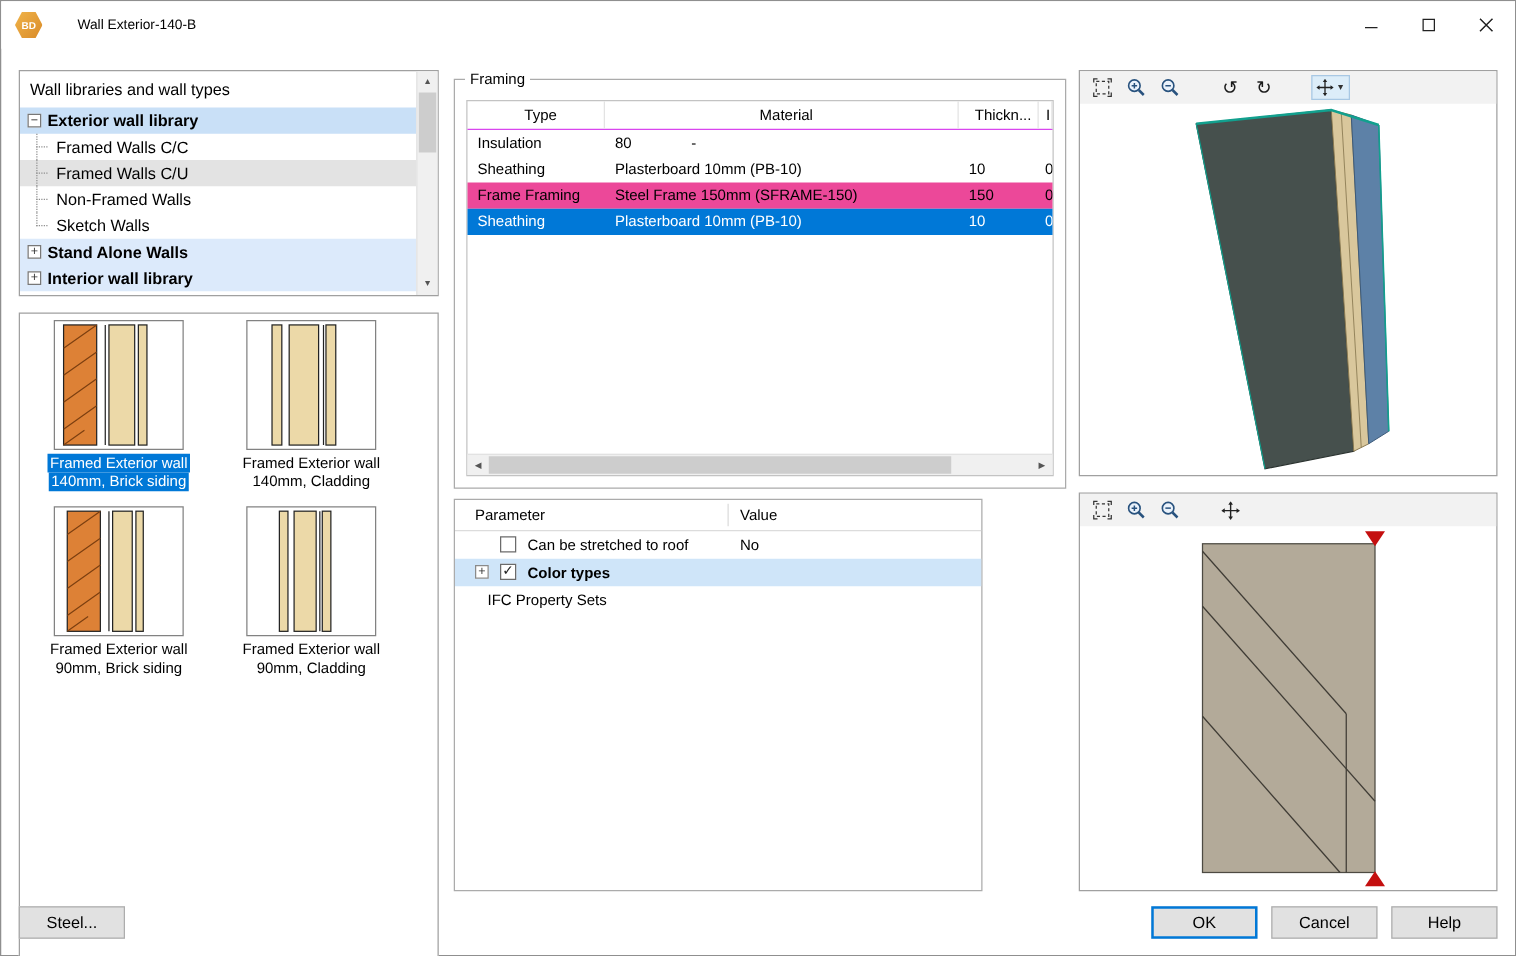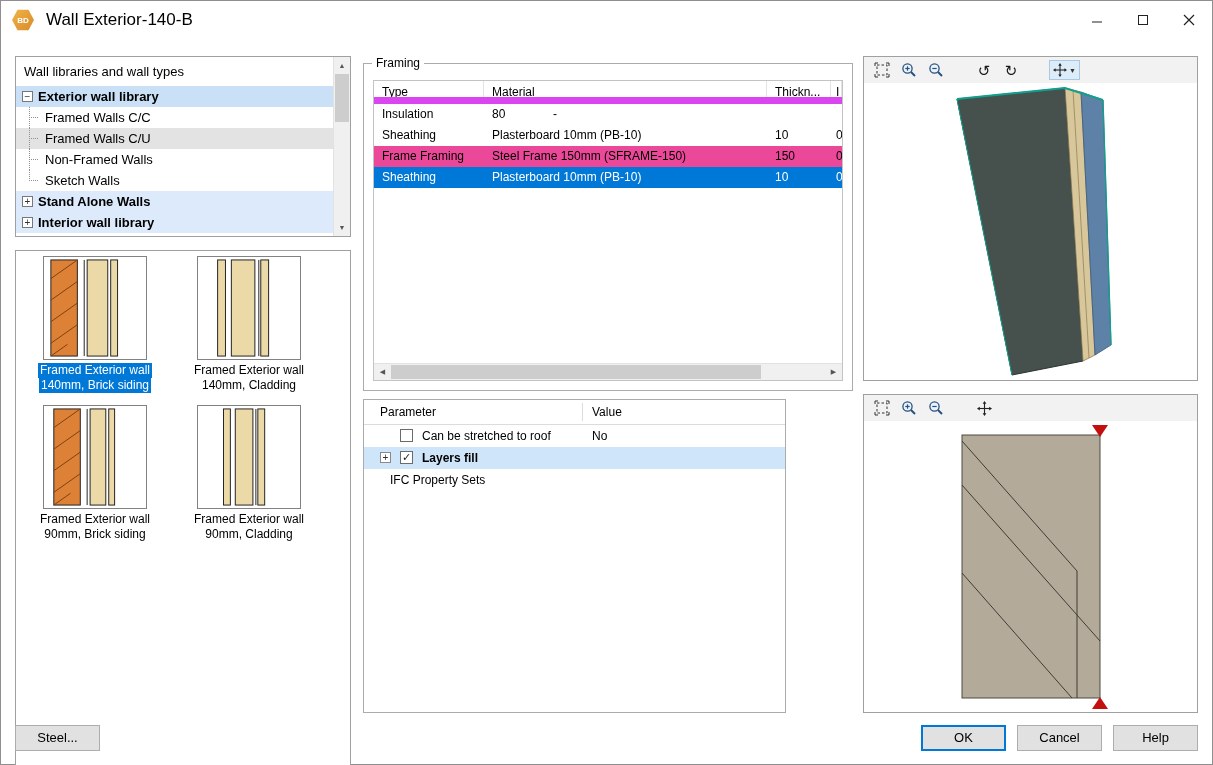--- a/index.html
+++ b/index.html
@@ -5,21 +5,21 @@
   * { margin:0; padding:0; box-sizing:border-box; }
   html,body { width:1213px; height:765px; }
   body { font-family:"Liberation Sans",sans-serif; font-size:12px; color:#000; background:#fff; position:relative; overflow:hidden; }
   .window { position:absolute; inset:0; border:1px solid #8f8f8f; background:#fff; }
 
   
   .titlebar { position:absolute; left:0; top:0; right:0; height:38px; display:flex; align-items:center; padding-left:11px; background:#fff; }
   .app-icon { width:22px; height:22px; clip-path:polygon(25% 3%,75% 3%,100% 50%,75% 97%,25% 97%,0 50%);
               background:linear-gradient(135deg,#f0b44a,#d98a28); color:#fff; font-weight:bold; font-size:8px;
               display:flex; align-items:center; justify-content:center; }
-  .titlebar .title { margin-left:12px; font-size:17px; }
+  .titlebar .title { margin-left:28px; font-size:11px; }
   .win-controls { position:absolute; top:0; right:0; height:38px; display:flex; }
   .win-btn { width:46px; height:38px; display:flex; align-items:center; justify-content:center; }
 
   
   .panel { position:absolute; background:#fff; border:1px solid #a0a0a0; }
   .groupbox { position:absolute; background:#fff; border:1px solid #ababab; }
   .group-label { position:absolute; top:-8px; left:8px; background:#fff; padding:0 4px; font-size:12px; }
   .bold { font-weight:bold; }
 
   
@@ -51,21 +51,21 @@
   #t3 { left:4px; top:154px; } #t4 { left:158px; top:154px; }
   .thumb-img { width:104px; height:104px; border:1px solid #828282; margin:0 auto; background:#fff; }
   .thumb-img svg { display:block; width:102px; height:102px; }
   .thumb-label { margin-top:3px; font-size:12px; line-height:15px; }
   .thumb-label span { display:inline-block; padding:0 2px; }
   .thumb-label.selected span { background:#0078d7; color:#fff; }
 
   
   #layers-group { left:362px; top:62px; width:490px; height:328px; }
   .layers-table { position:absolute; left:9px; top:16px; width:470px; bottom:9px; border:1px solid #c3c3c3; background:#fff; }
-  .lt-header { height:23px; display:flex; border-bottom:7px solid #d946ef; }
+  .lt-header { height:23px; display:flex; border-bottom:1px solid #d946ef;text-align:center; }
   .lc { padding-left:8px; overflow:hidden; white-space:nowrap; }
   .lt-header .lc { line-height:22px; border-right:1px solid #e3e3e3; }
   .lc-type { width:110px; flex:none; }
   .lc-mat  { width:283px; flex:none; }
   .lc-th   { width:64px; flex:none; }
   .lc-x    { flex:1; padding-left:5px; }
   .lt-row { height:21px; display:flex; line-height:21px; }
   .row-pink { background:#ec4899; }
   .row-sel { background:#0078d7; color:#fff; }
   .hscroll { position:absolute; left:0; right:0; bottom:0; height:17px; background:#f0f0f0; border-top:1px solid #e2e2e2; }
@@ -291,21 +291,21 @@
       <span class="h-value">Value</span>
     </div>
     <div class="pr">
       <span class="cb"></span>
       <span class="plabel">Can be stretched to roof</span>
       <span class="pvalue">No</span>
     </div>
     <div class="pr pr-hl">
       <span class="exp">+</span>
       <span class="cb">✓</span>
-      <span class="plabel bold">Layers fill</span>
+      <span class="plabel bold">Color types</span>
     </div>
     <div class="pr">
       <span class="plabel ifc">IFC Property Sets</span>
     </div>
   </div>
 
   <div class="preview" id="p3d">
     <div class="pv-toolbar">
       <div class="tool-btn">
         <svg width="16" height="16" viewBox="0 0 16 16">

